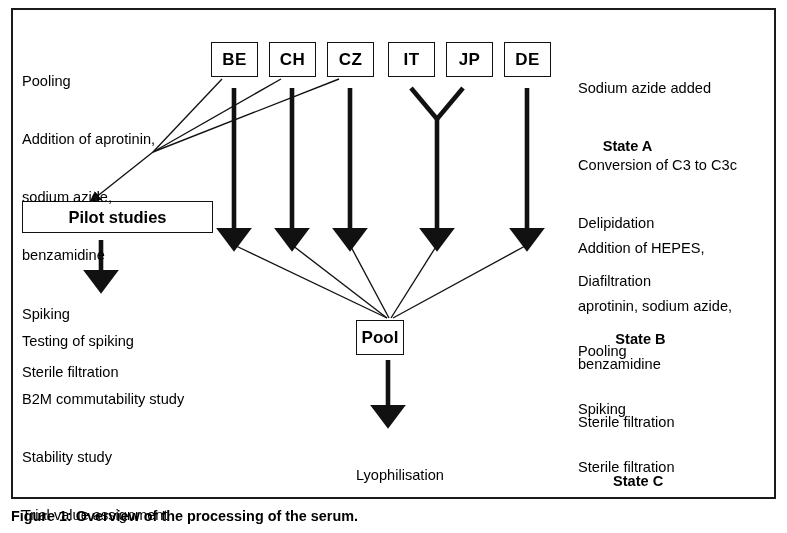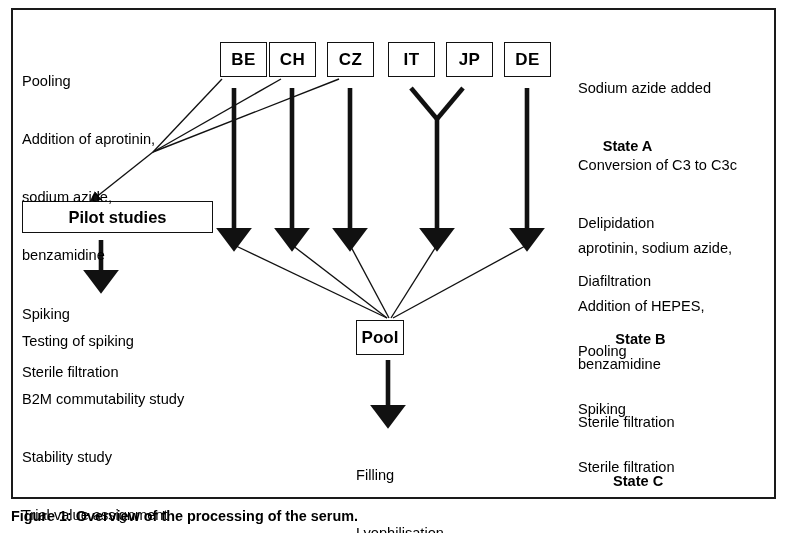--- a/index.html
+++ b/index.html
@@ -15,21 +15,21 @@
   .svg-layer{position:absolute;left:0;top:0;width:787px;height:533px;pointer-events:none;}
   .txtblock{position:absolute;font-size:14.6px;line-height:19.4px;white-space:pre;}
   .txtblock .ln{display:block;}
   .txtblock .state{font-weight:bold;display:block;text-align:center;padding-right:34px;}
   .node{
     position:absolute;border:1.6px solid #111;background:#fff;
     display:flex;align-items:center;justify-content:center;
     font-weight:bold;box-sizing:border-box;
   }
   .cbox{width:47px;height:35px;font-size:17px;letter-spacing:.4px;top:42px;}
-  #node-be{left:220px;} #node-ch{left:269px;} #node-cz{left:327px;}
+  #node-be{left:211px;} #node-ch{left:269px;} #node-cz{left:327px;}
   #node-it{left:388px;} #node-jp{left:446px;} #node-de{left:504px;}
   #node-pilot{left:22px;top:201px;width:191px;height:32px;font-size:16.5px;}
   #node-pool{left:356px;top:320px;width:48px;height:35px;font-size:17px;}
   #caption{
     position:absolute;left:11px;top:508px;width:700px;
     font-size:14.4px;font-weight:bold;white-space:pre;
   }
 </style>
 </head>
 <body>
@@ -112,31 +112,30 @@
 </div>
 
 <div class="txtblock" id="right-b" style="left:578px;top:117px;">
   <span class="ln">Conversion of C3 to C3c</span>
   <span class="ln">Delipidation</span>
   <span class="ln">Diafiltration</span>
   <span class="state">State B</span>
 </div>
 
 <div class="txtblock" id="right-c" style="left:578px;top:200px;">
+  <span class="ln">Addition of HEPES,</span>
   <span class="ln">aprotinin, sodium azide,</span>
-  <span class="ln">Addition of HEPES,</span>
   <span class="ln">benzamidine</span>
   <span class="ln">Sterile filtration</span>
   <span class="state">State C</span>
 </div>
 
 <div class="txtblock" id="right-d" style="left:578px;top:303px;">
   <span class="ln">Pooling</span>
   <span class="ln">Spiking</span>
   <span class="ln">Sterile filtration</span>
 </div>
 
 <div class="txtblock" id="final-steps" style="left:356px;top:427px;">
-  <span class="ln">Filling</span>
   <span class="ln">Lyophilisation</span>
 </div>
 
 <div id="caption">Figure 1: Overview of the processing of the serum.</div>
 
 </body></html>

